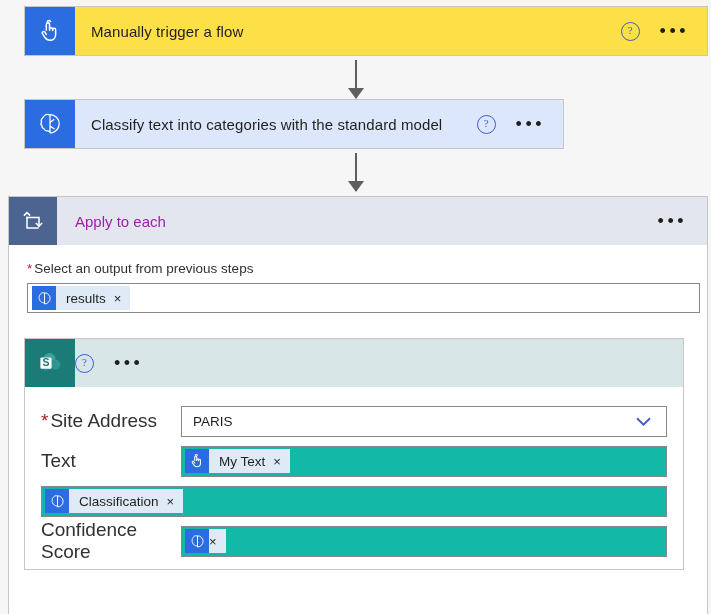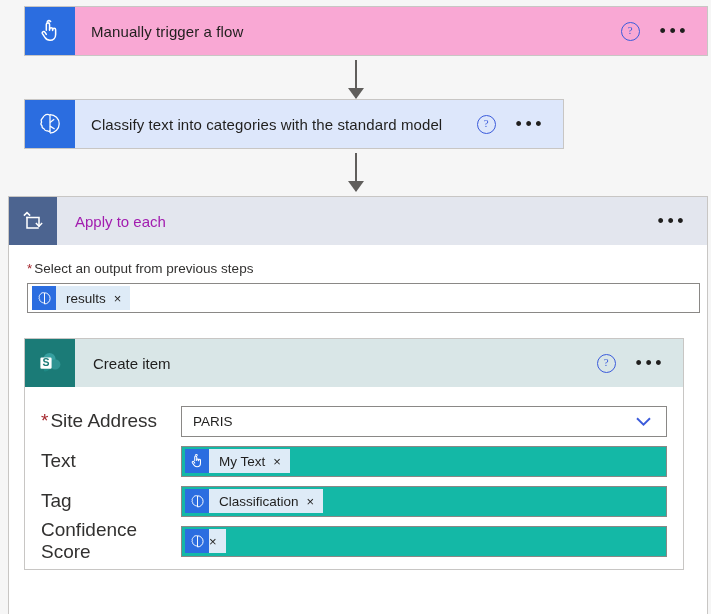--- a/index.html
+++ b/index.html
@@ -248,21 +248,21 @@
     display: flex;
     align-items: center;
     box-sizing: border-box;
   }
 
   svg { display: block; }
 </style>
 </head>
 <body>
 
-<div class="card" style="left:24px; top:6px; width:684px; height:50px; background:#f9a8d4;">
+<div class="card" style="left:24px; top:6px; width:684px; height:50px; background:#fde047;">
   <div class="card-icon" style="background:#2b6de0;">
     <svg width="26" height="26" viewBox="0 0 24 24" fill="none" stroke="#ffffff" stroke-width="1.4" stroke-linecap="round" stroke-linejoin="round">
       <path d="M9.5 3.2a2.2 2.2 0 0 1 3.1 0"></path>
       <path d="M8.6 11.3V6.0a1.5 1.5 0 0 1 3 0v5.2"></path>
       <path d="M11.6 10.3c0-.8.6-1.4 1.4-1.4s1.4.6 1.4 1.4v1.2"></path>
       <path d="M14.4 10.9c0-.8.6-1.4 1.4-1.4s1.4.6 1.4 1.4v4.3c0 3.1-2.1 5.3-5.2 5.3-2.4 0-3.7-1-4.7-2.6L5 14.4c-.4-.7-.1-1.5.6-1.8.6-.3 1.4 0 1.8.6l1.2 1.9"></path>
     </svg>
   </div>
   <div class="card-title">Manually trigger a flow</div>
   <div class="card-actions">
@@ -332,21 +332,20 @@
   <div class="inner-header">
     <div class="inner-icon">
       <svg width="30" height="30" viewBox="0 0 30 30">
         <circle cx="14.5" cy="11" r="6.1" fill="#37a0a0"></circle>
         <circle cx="20.2" cy="16.4" r="5.2" fill="#2f9392"></circle>
         <path d="M15.3 17.6a5.2 5.2 0 0 1-5.1 5.9 5.2 5.2 0 0 1-1.2-.15V17.6z" fill="#1f8a86"></path>
         <rect x="5.4" y="9.6" width="11.2" height="11.2" rx="1.1" fill="#ffffff"></rect>
         <text x="11" y="18.2" font-family="'Liberation Sans',sans-serif" font-size="10.5" font-weight="bold" fill="#1b7b77" text-anchor="middle">S</text>
       </svg>
     </div>
-    <div class="inner-title">Create item</div>
     <div class="inner-actions">
       <div class="help-icon">?</div>
       <div class="ellipsis-icon">•••</div>
     </div>
   </div>
 
   <div class="inner-body">
 
     <div class="form-row">
       <div class="form-label">
@@ -379,21 +378,20 @@
               </svg>
             </div>
             <div class="token-text">My Text</div>
             <div class="token-x">×</div>
           </div>
         </div>
       </div>
     </div>
 
     <div class="form-row">
-      <div class="form-label">Tag</div>
       <div class="form-control">
         <div class="tokenfield">
           <div class="token" style="margin-left:3px;">
             <div class="token-icon">
               <svg width="17" height="17" viewBox="0 0 28 28" fill="none" stroke="#ffffff" stroke-width="1.6">
                 <path d="M14 5.2c-1.6-1.1-4-1.0-5.6.4-1.1 1-1.3 2.1-2.2 2.9-1.0.9-1.3 2.3-.6 3.5-.9 1.2-.7 2.8.4 3.7-.2 1.4.7 2.8 2.1 3.2.5 1.3 1.9 2.1 3.3 1.9 1.0.7 2.3.7 2.6-.3"></path>
                 <path d="M14 4.6v18.4"></path>
                 <path d="M14 4.6a9.2 9.2 0 0 1 0 18.4"></path>
               </svg>
             </div>

